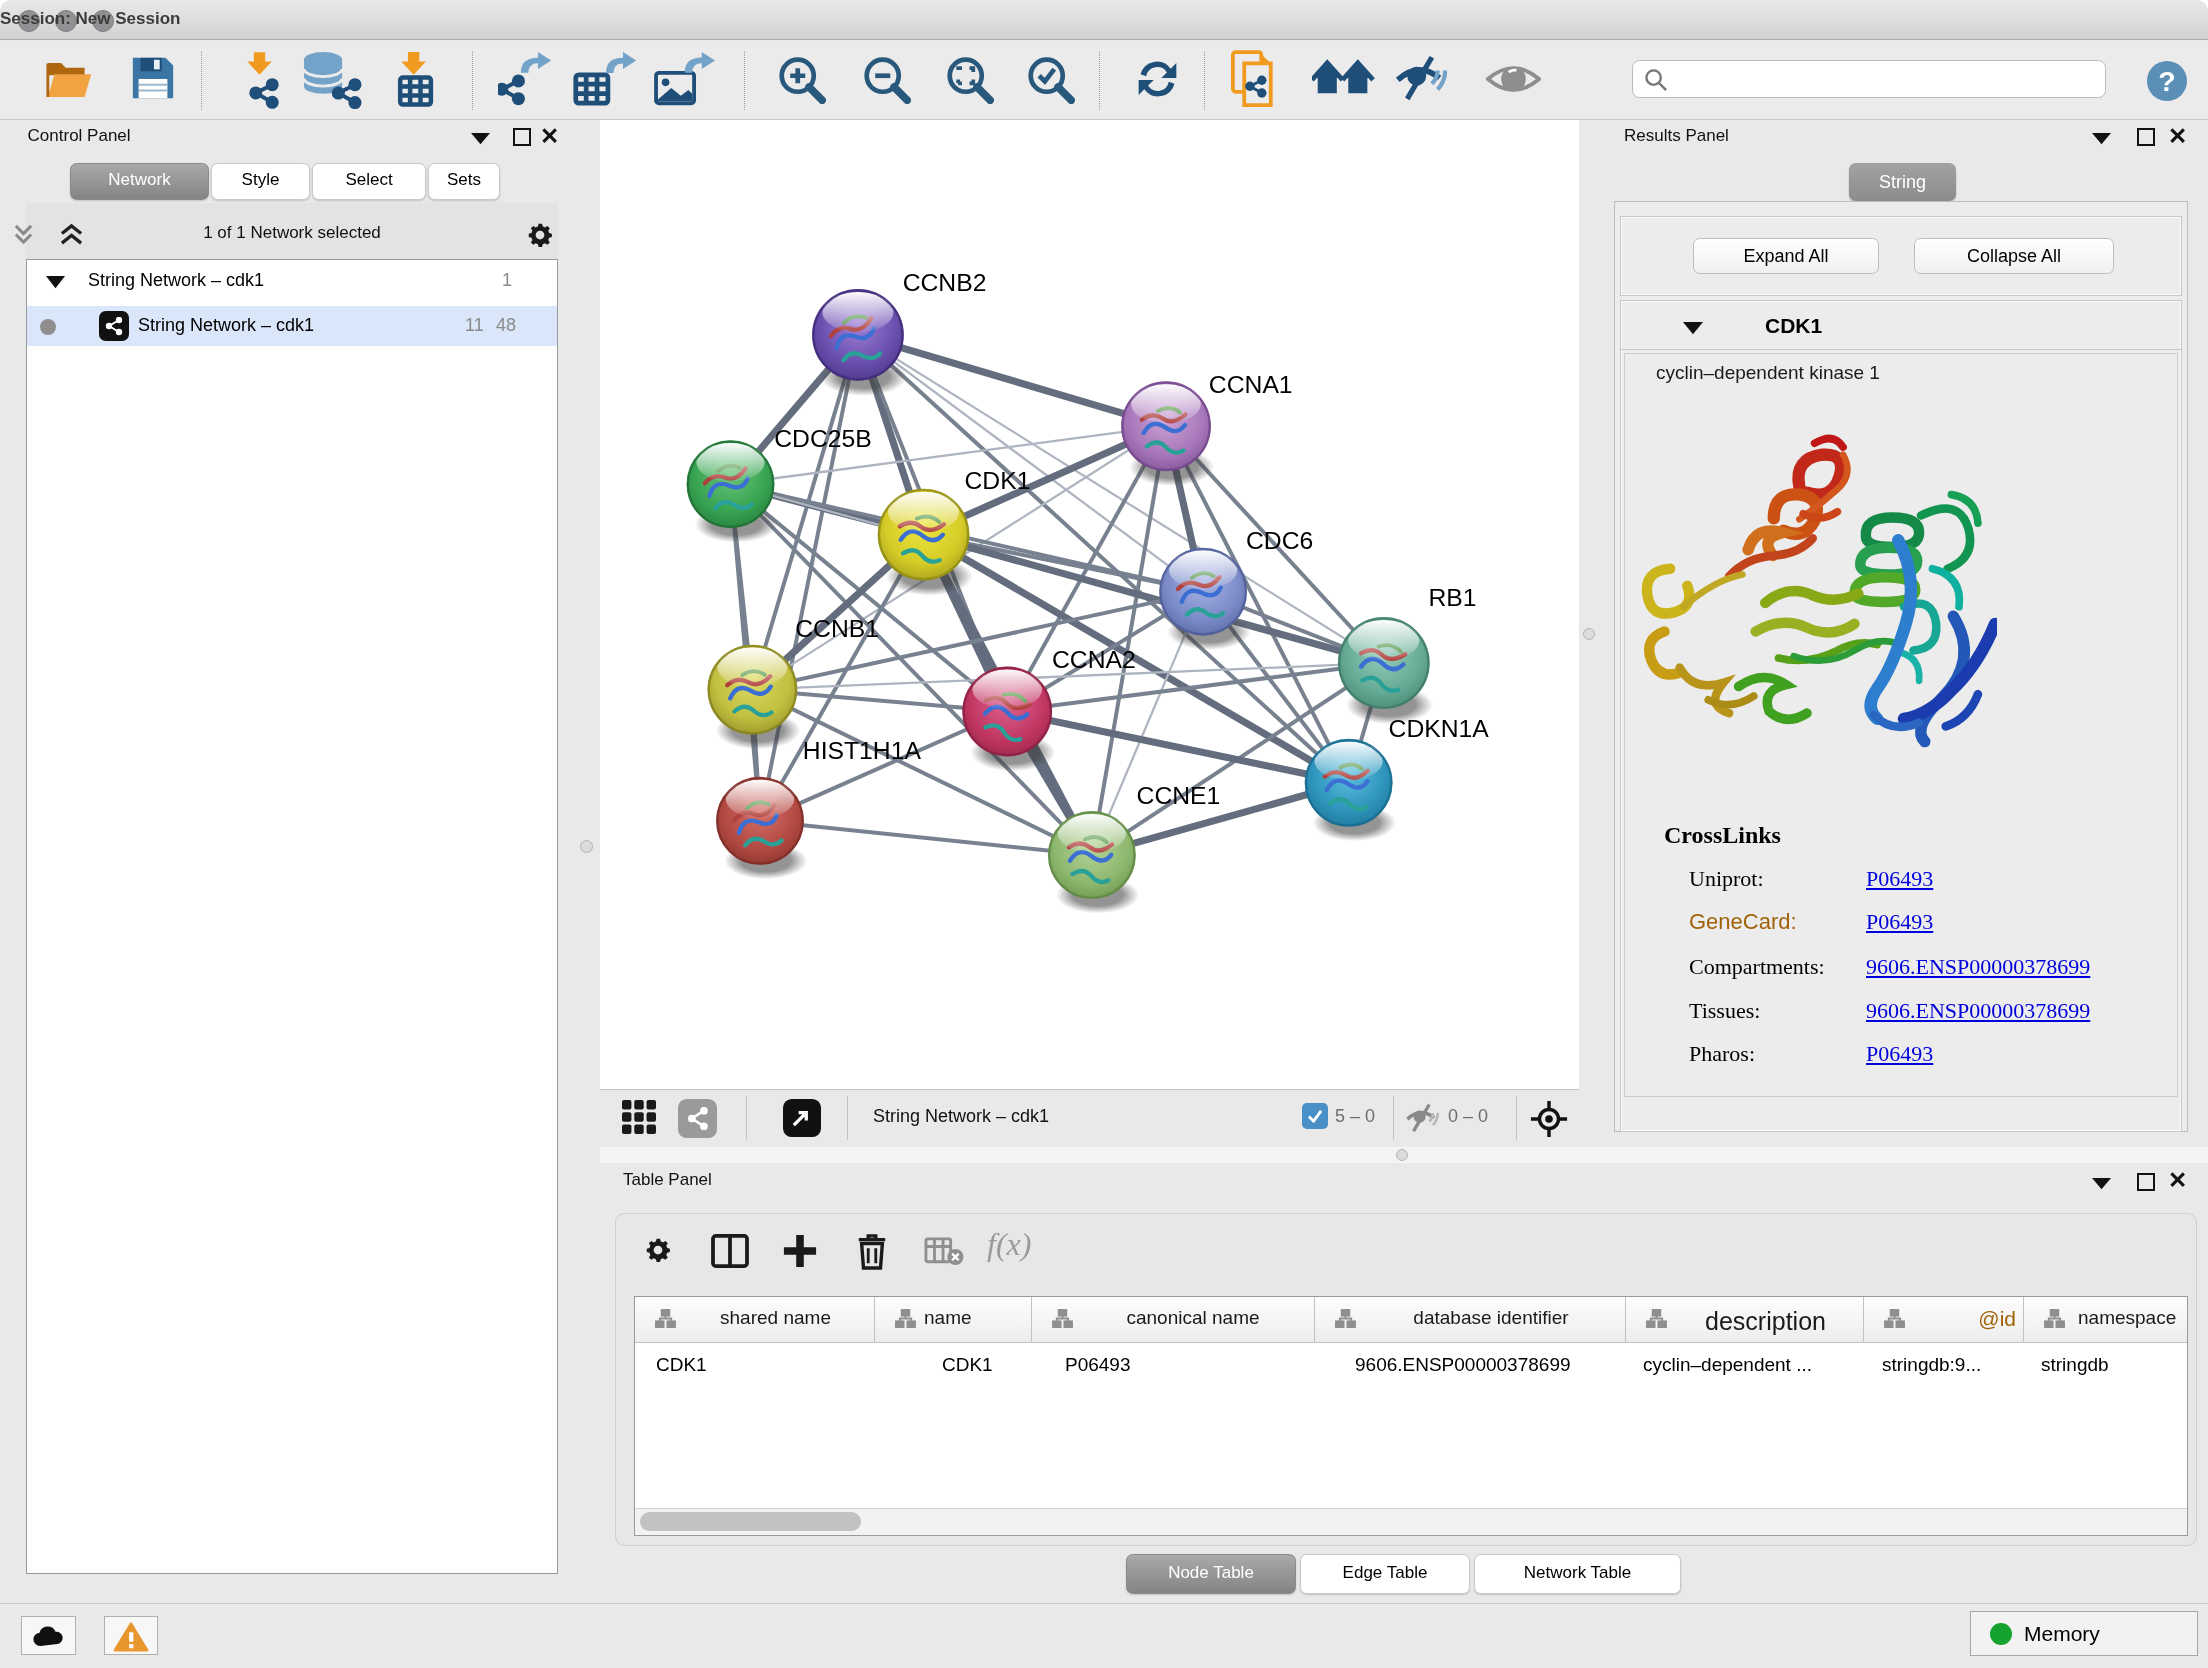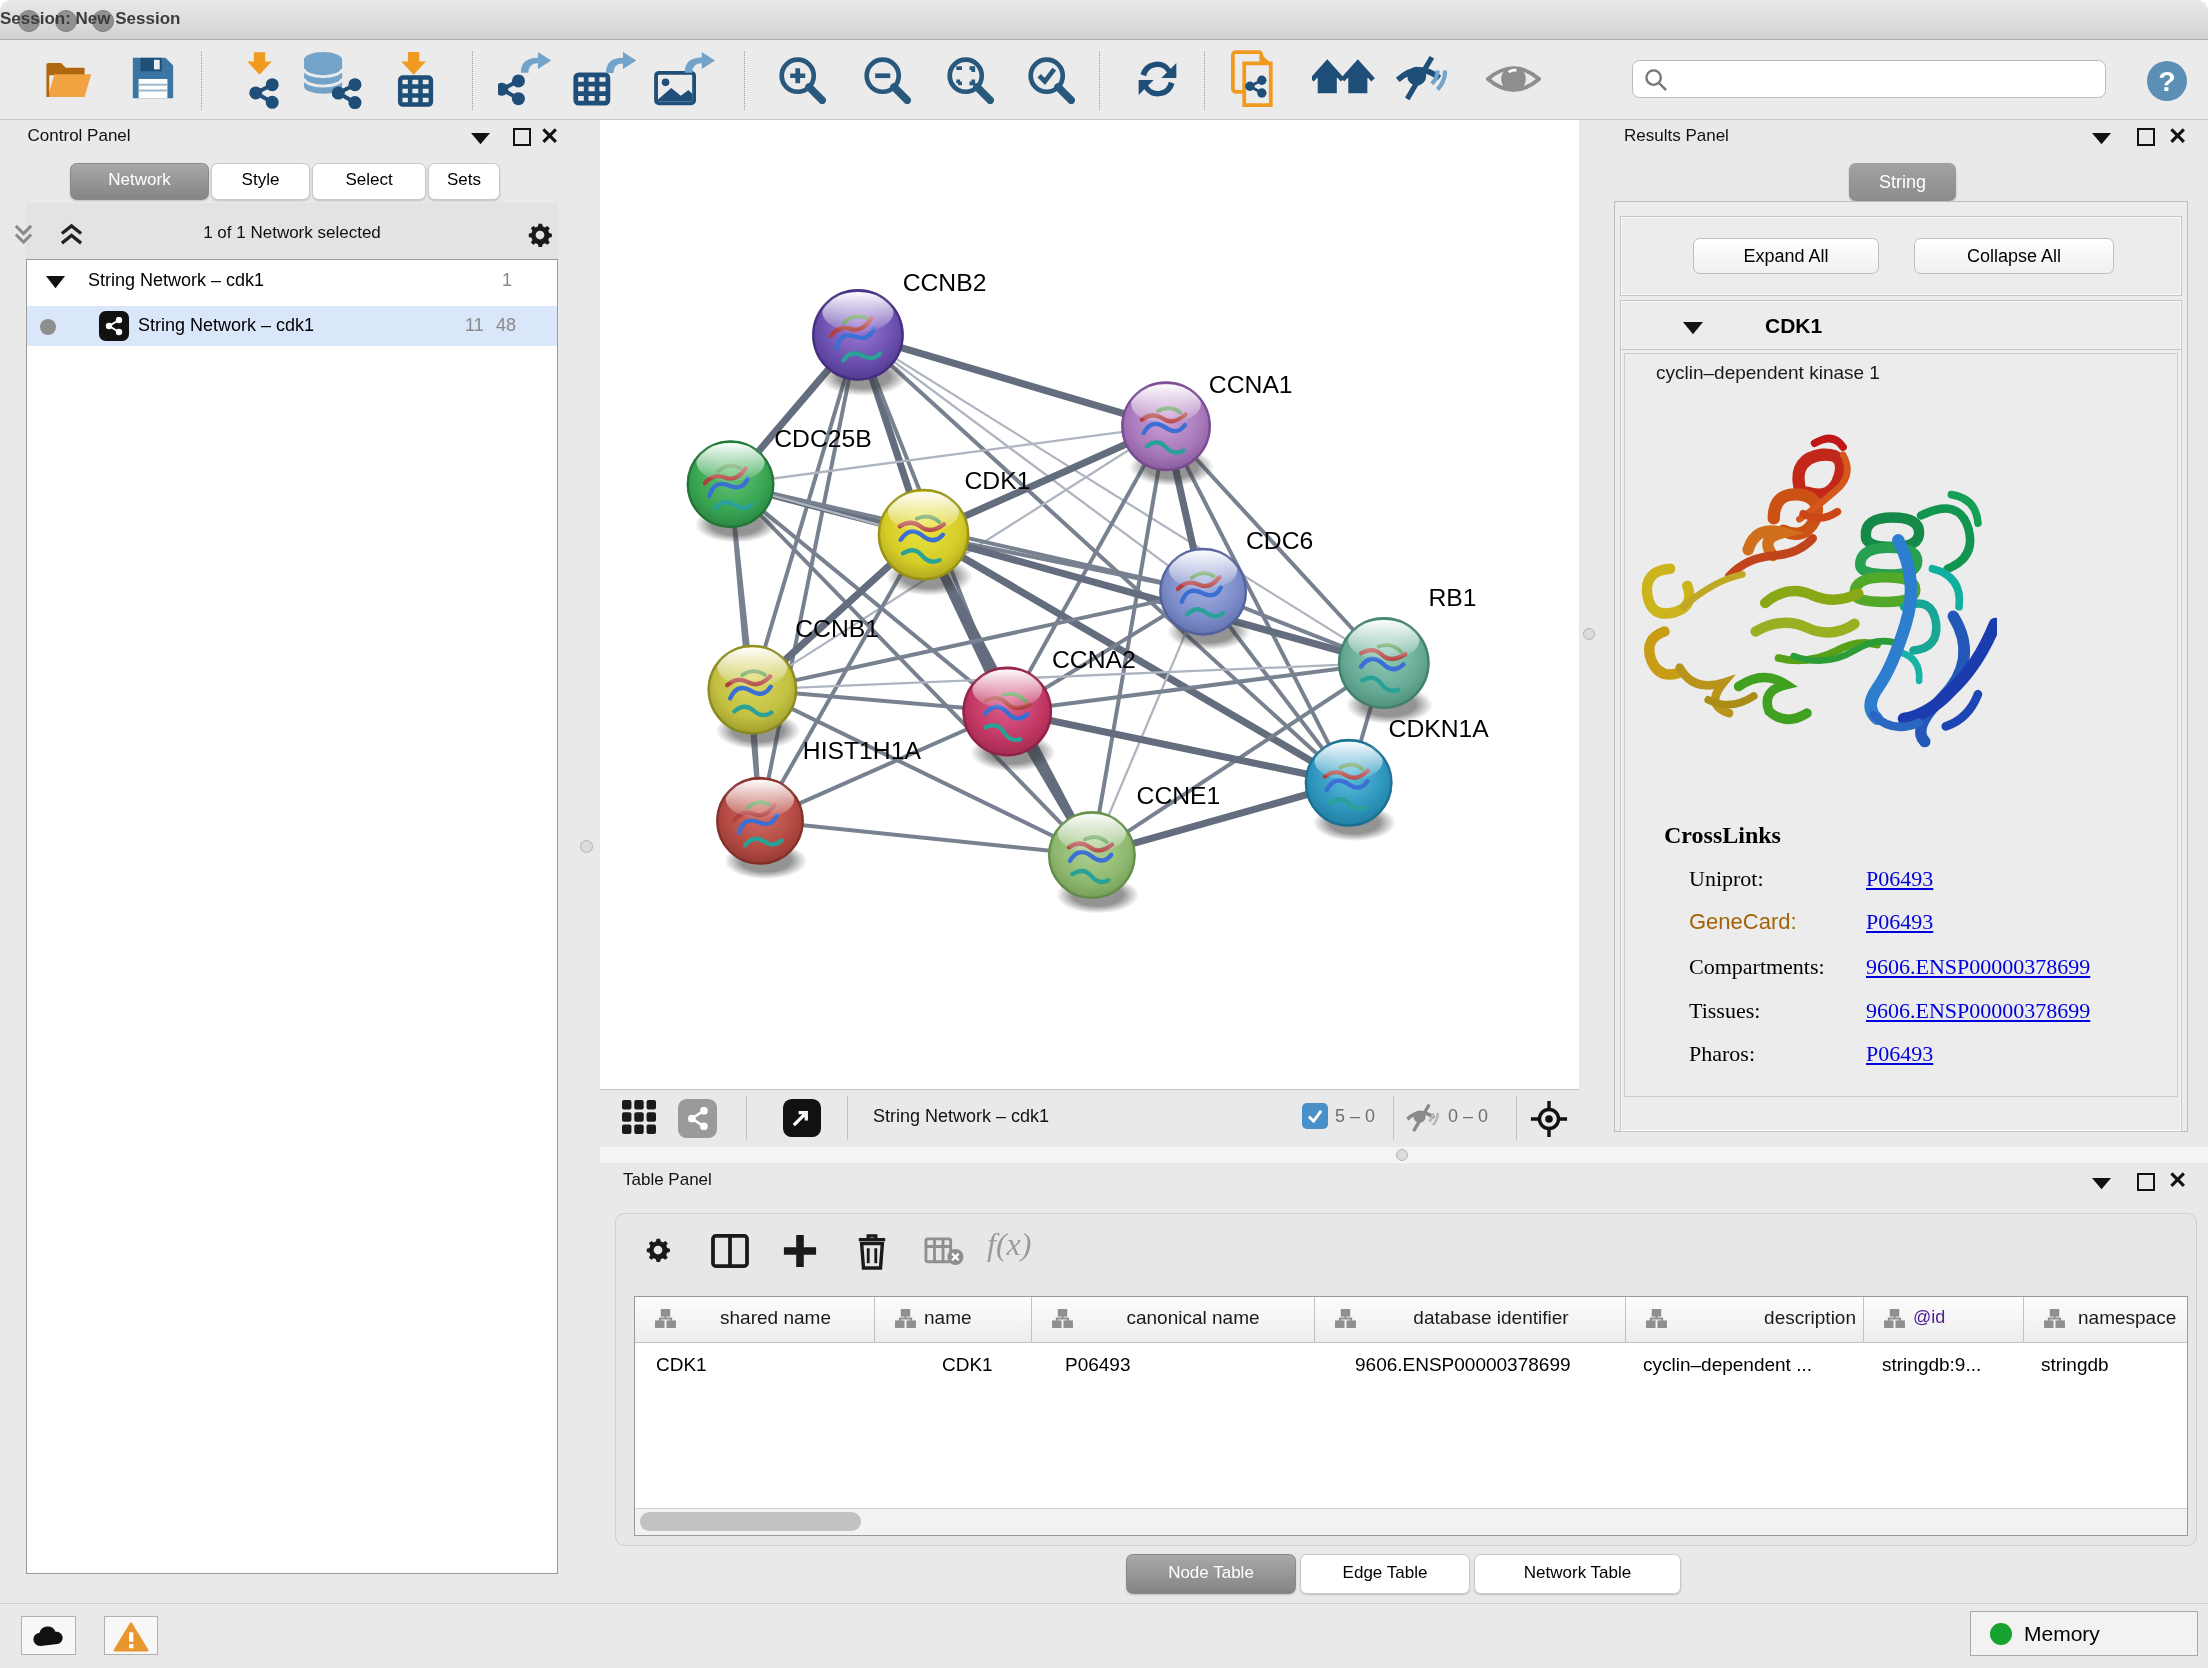--- a/index.html
+++ b/index.html
@@ -650,31 +650,31 @@
     <div class="abs" style="left:1364px;top:1307px;width:254px;text-align:center;font-size:19px;color:#1a1a1a">database identifier</div>
     <div class="abs" style="left:1314px;top:1297px;width:1px;height:46px;background:#c2c2c2"></div>
     <svg class="abs" style="left:1646px;top:1309px" width="21" height="19" viewBox="0 0 22 20">
       <g stroke="#8f8f8f" fill="#8f8f8f" stroke-width="2">
         <rect x="7" y="1" width="8" height="6"></rect>
         <rect x="1" y="13" width="8" height="6"></rect>
         <rect x="13" y="13" width="8" height="6"></rect>
         <path d="M11 7 v3 M5 13 v-3 h12 v3" fill="none"></path>
       </g>
     </svg>
-    <div class="abs" style="left:1675px;top:1307px;width:181px;text-align:right;font-size:19px;color:#1a1a1a">description</div>
+    <div class="abs" style="left:1675px;top:1307px;width:181px;text-align:center;font-size:25px;color:#1a1a1a">description</div>
     <div class="abs" style="left:1625px;top:1297px;width:1px;height:46px;background:#c2c2c2"></div>
     <svg class="abs" style="left:1884px;top:1309px" width="21" height="19" viewBox="0 0 22 20">
       <g stroke="#8f8f8f" fill="#8f8f8f" stroke-width="2">
         <rect x="7" y="1" width="8" height="6"></rect>
         <rect x="1" y="13" width="8" height="6"></rect>
         <rect x="13" y="13" width="8" height="6"></rect>
         <path d="M11 7 v3 M5 13 v-3 h12 v3" fill="none"></path>
       </g>
     </svg>
-    <div class="abs" style="left:1913px;top:1307px;width:103px;text-align:left;font-size:18px;color:#4c1d95">@id</div>
+    <div class="abs" style="left:1913px;top:1307px;width:103px;text-align:right;font-size:21px;color:#a16207">@id</div>
     <div class="abs" style="left:1863px;top:1297px;width:1px;height:46px;background:#c2c2c2"></div>
     <svg class="abs" style="left:2044px;top:1309px" width="21" height="19" viewBox="0 0 22 20">
       <g stroke="#8f8f8f" fill="#8f8f8f" stroke-width="2">
         <rect x="7" y="1" width="8" height="6"></rect>
         <rect x="1" y="13" width="8" height="6"></rect>
         <rect x="13" y="13" width="8" height="6"></rect>
         <path d="M11 7 v3 M5 13 v-3 h12 v3" fill="none"></path>
       </g>
     </svg>
     <div class="abs" style="left:2078px;top:1307px;width:110px;overflow:hidden;white-space:nowrap;font-size:19px;color:#1a1a1a">namespace</div>

